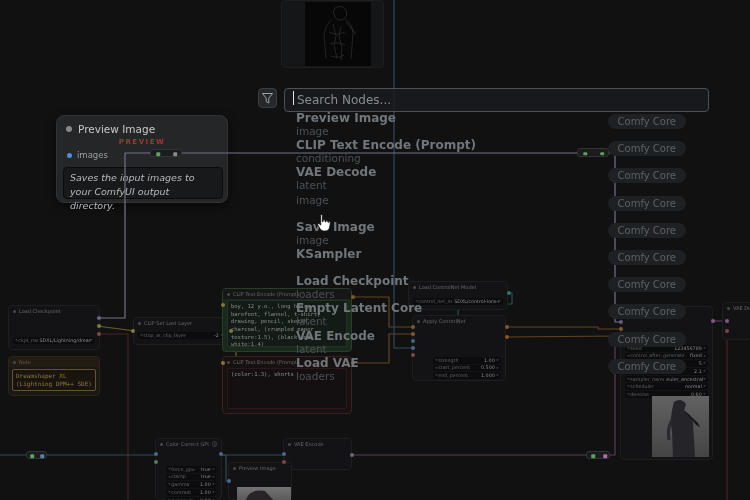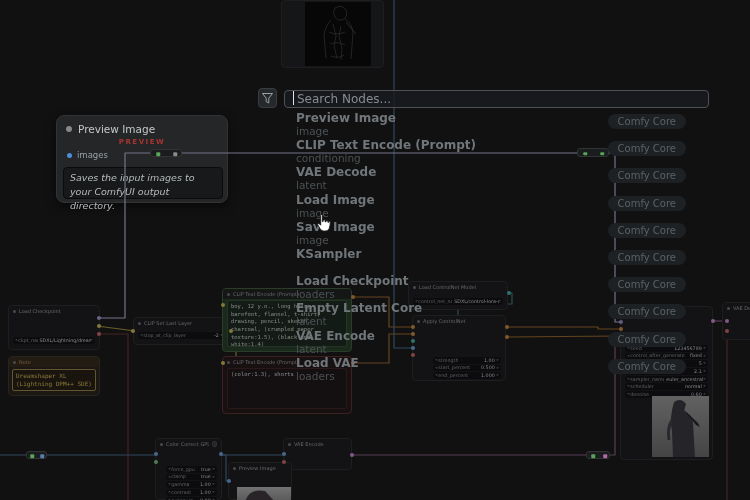--- a/index.html
+++ b/index.html
@@ -55,21 +55,21 @@
   #tooltip-node .ilabel{font-size:8.5px;color:#9aa0a3;text-align:right;}
   #tooltip-node .tbox{position:absolute;left:6px;top:51px;width:160px;height:32px;background:#17191a;
                       border:1px solid #0a0b0b;border-radius:4px;padding:3px 6px;
                       font-style:italic;font-size:9.5px;line-height:1.45;color:#b8bcbe;}
 
   
   #search-bar{position:absolute;left:258px;top:88px;z-index:7;display:flex;gap:7px;}
   #filter-btn{width:19px;height:20px;background:#26292c;border:1px solid #3a3d40;border-radius:4px;
               display:flex;align-items:center;justify-content:center;}
   #search-input-wrap{position:relative;}
-  #search-input{width:425px;height:18px;background:rgba(25,28,31,.78);border:1px solid #4d5156;border-radius:4px;
+  #search-input{width:425px;height:24px;background:rgba(25,28,31,.78);border:1px solid #4d5156;border-radius:4px;
                 color:#c6cacd;font-size:12px;padding:0 8px 0 12px;outline:none;font-family:inherit;}
   #search-input::placeholder{color:#878d92;}
   #caret{position:absolute;left:9px;top:3px;width:1px;height:14px;background:#e2e5e7;}
   #results{position:absolute;left:290px;top:112px;width:396px;z-index:7;}
   .srow{position:relative;height:27.2px;}
   .stitle{font-size:12px;font-weight:bold;color:#70767a;line-height:13px;padding-left:6px;}
   .scat{font-size:10.5px;color:#4b5154;line-height:12px;padding-left:6px;}
   .sbadge{position:absolute;right:0;top:2px;background:#1d2124;border-radius:9px;padding:2px 10px;
           font-size:10px;color:#5b6165;}
 
@@ -424,21 +424,20 @@
         <div class="stitle">CLIP Text Encode (Prompt)</div>
         <div class="scat">conditioning</div>
         <div class="sbadge">Comfy Core</div>
       </div>
       <div class="srow">
         <div class="stitle">VAE Decode</div>
         <div class="scat">latent</div>
         <div class="sbadge">Comfy Core</div>
       </div>
       <div class="srow">
-        <div class="stitle">Load Image</div>
         <div class="scat">image</div>
         <div class="sbadge">Comfy Core</div>
       </div>
       <div class="srow">
         <div class="stitle">Save Image</div>
         <div class="scat">image</div>
         <div class="sbadge">Comfy Core</div>
       </div>
       <div class="srow">
         <div class="stitle">KSampler</div>

